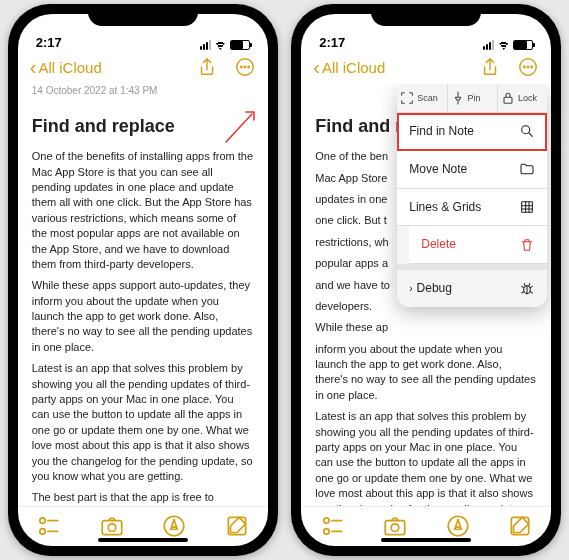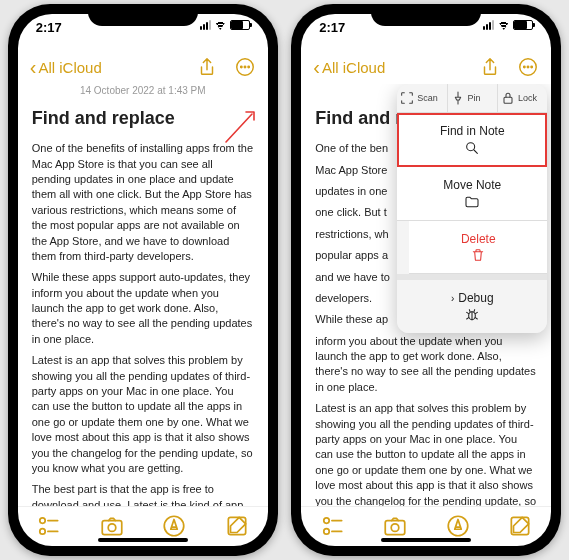--- a/index.html
+++ b/index.html
@@ -42,21 +42,21 @@
     height: 22px;
     background: #000;
     border-bottom-left-radius: 14px;
     border-bottom-right-radius: 14px;
     z-index: 100;
   }
   .status-bar {
     height: 36px;
     display: flex;
     justify-content: space-between;
-    align-items: flex-start;
+    align-items: flex-end;
     padding: 6px 18px 0;
     font-size: 13px;
     font-weight: 600;
   }
   .status-right { display: flex; gap: 3px; align-items: center; }
   .signal { display:flex; gap:1px; align-items:flex-end;}
   .signal span { width:2px; background:#000; display:inline-block; border-radius:1px;}
   .signal span:nth-child(1){height:4px;}
   .signal span:nth-child(2){height:6px;}
   .signal span:nth-child(3){height:8px;}
@@ -89,24 +89,24 @@
   .content {
     flex: 1;
     padding: 0 14px 4px;
     overflow: hidden;
     font-size: 11px;
     line-height: 1.4;
     color: #222;
     position: relative;
   }
   .timestamp {
-    text-align: center;
+    text-align: left;
     font-size: 10px;
     color: #999;
-    margin-bottom: 8px;
+    margin-bottom: 16px;
   }
   .note-title {
     font-size: 18px;
     font-weight: 700;
     margin-bottom: 10px;
   }
   .note-body p { margin-bottom: 6px; }
   .toolbar {
     height: 40px;
     display: flex;
@@ -160,21 +160,20 @@
   .menu-top-item:last-child { border-right:none; }
   .menu-top-item svg { width:16px; height:16px; }
   .menu-row {
     display:flex;
     justify-content:space-between;
     align-items:center;
     padding: 10px 12px;
     border-bottom: 1px solid #ddd;
     background:#fff;
     color:#222;
-    flex-direction:column;
   }
   .menu-row:last-child { border-bottom:none; background:#f4f4f4;}
   .menu-row.delete { color:#e53935;margin-left:12px; }
   .menu-row.highlighted { outline: 2px solid #e53935; outline-offset:-2px; }
   .menu-row .ricon { width:16px; height:16px; color:inherit; }
   .menu-sep { height:6px; background:#e5e5e5; }
 
   
   svg { stroke: currentColor; fill:none; stroke-width:1.6; stroke-linecap:round; stroke-linejoin:round; }
 </style>
@@ -353,20 +352,30 @@
               <circle cx="10" cy="10" r="6"></circle>
               <line x1="15" y1="15" x2="20" y2="20"></line>
             </svg>
         </div>
         <div class="menu-row">
           <span>Move Note</span>
           <svg class="ricon" viewBox="0 0 24 24">
               <path d="M3 7a2 2 0 012-2h4l2 2h8a2 2 0 012 2v8a2 2 0 01-2 2H5a2 2 0 01-2-2z"></path>
             </svg>
         </div>
+        <div class="menu-row">
+          <span>Lines &amp; Grids</span>
+          <svg class="ricon" viewBox="0 0 24 24">
+              <rect x="4" y="4" width="16" height="16" rx="1"></rect>
+              <line x1="4" y1="10" x2="20" y2="10"></line>
+              <line x1="4" y1="15" x2="20" y2="15"></line>
+              <line x1="10" y1="4" x2="10" y2="20"></line>
+              <line x1="15" y1="4" x2="15" y2="20"></line>
+            </svg>
+        </div>
         <div class="menu-row delete">
           <span>Delete</span>
           <svg class="ricon" viewBox="0 0 24 24">
               <path d="M5 7h14M9 7V5a1 1 0 011-1h4a1 1 0 011 1v2M7 7l1 12a1 1 0 001 1h6a1 1 0 001-1l1-12"></path>
             </svg>
         </div>
         <div class="menu-sep"></div>
         <div class="menu-row" style="background:#f4f4f4;">
           <span style="display:flex;align-items:center;gap:4px;">
             <span style="font-size:10px;">›</span>

